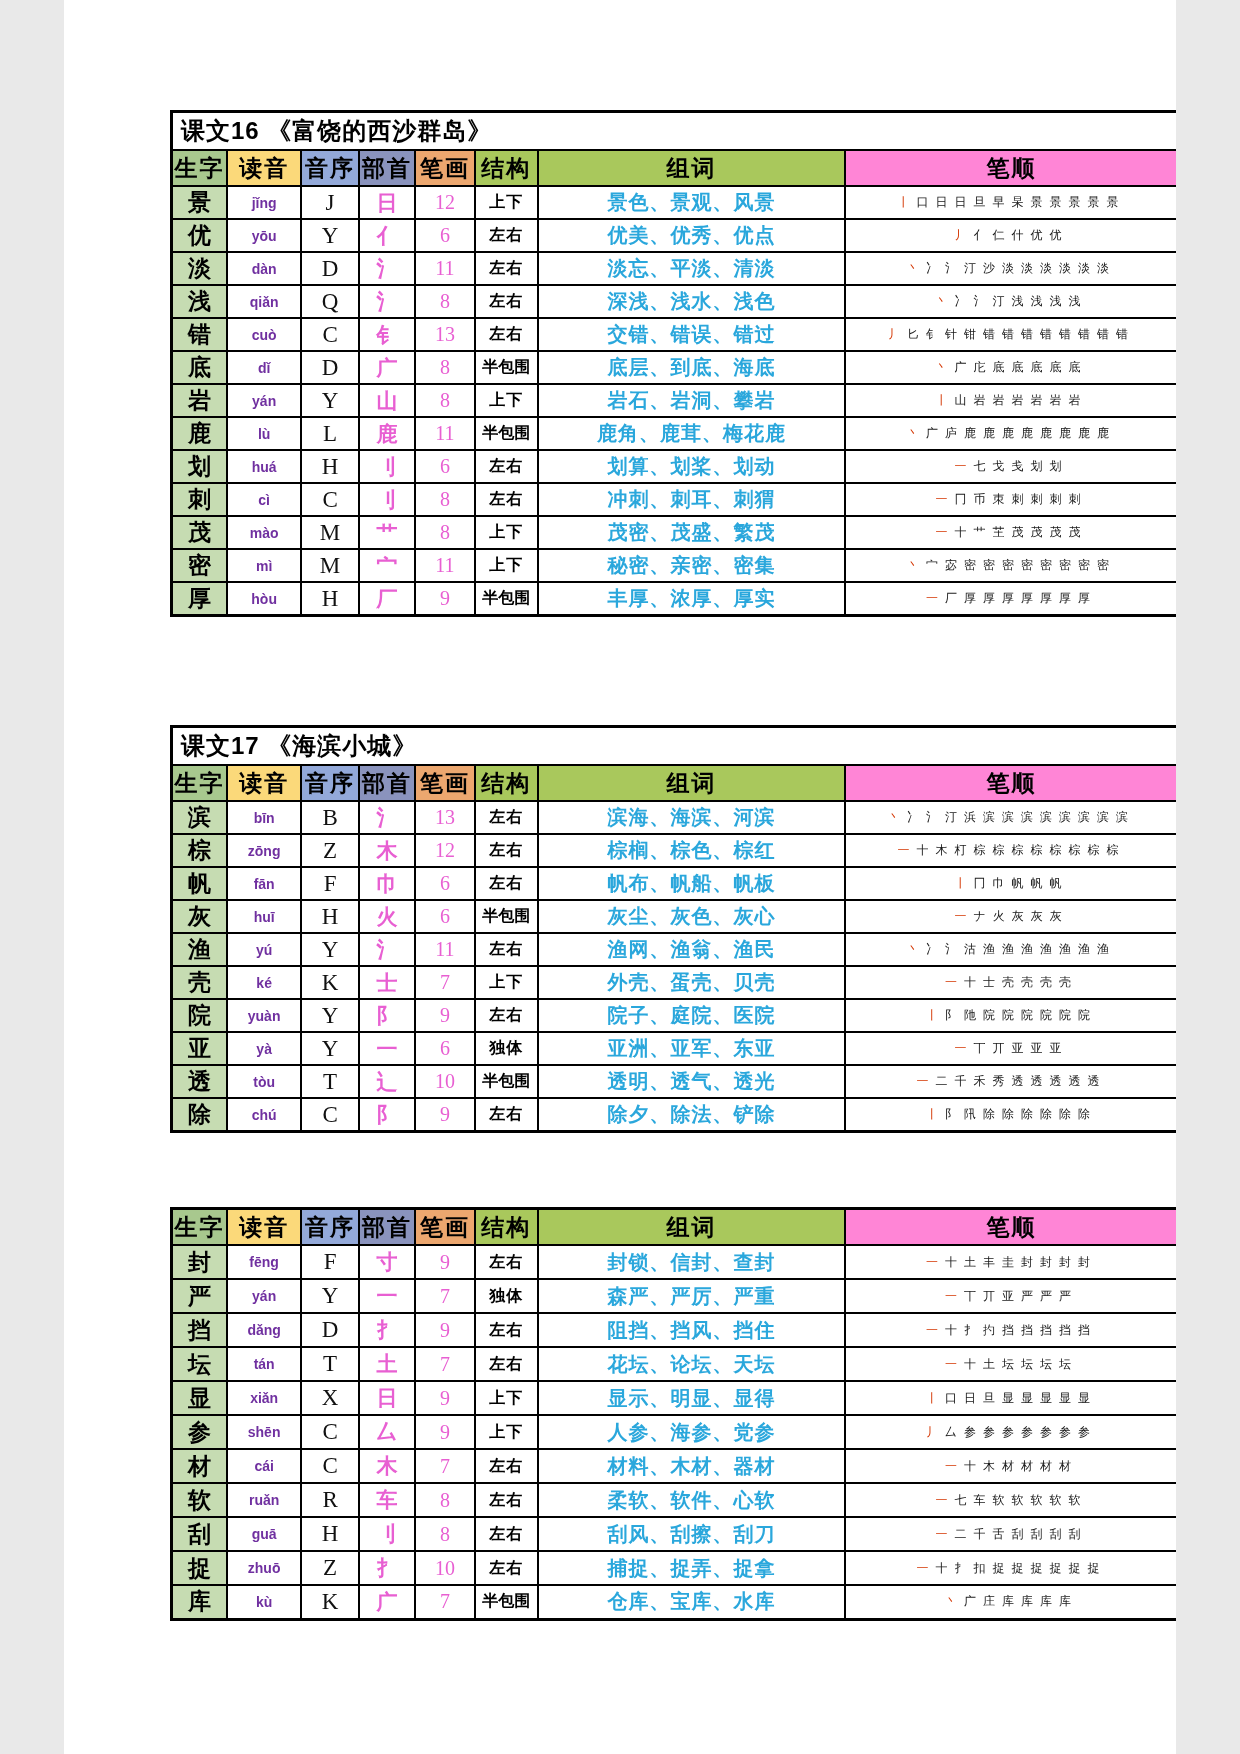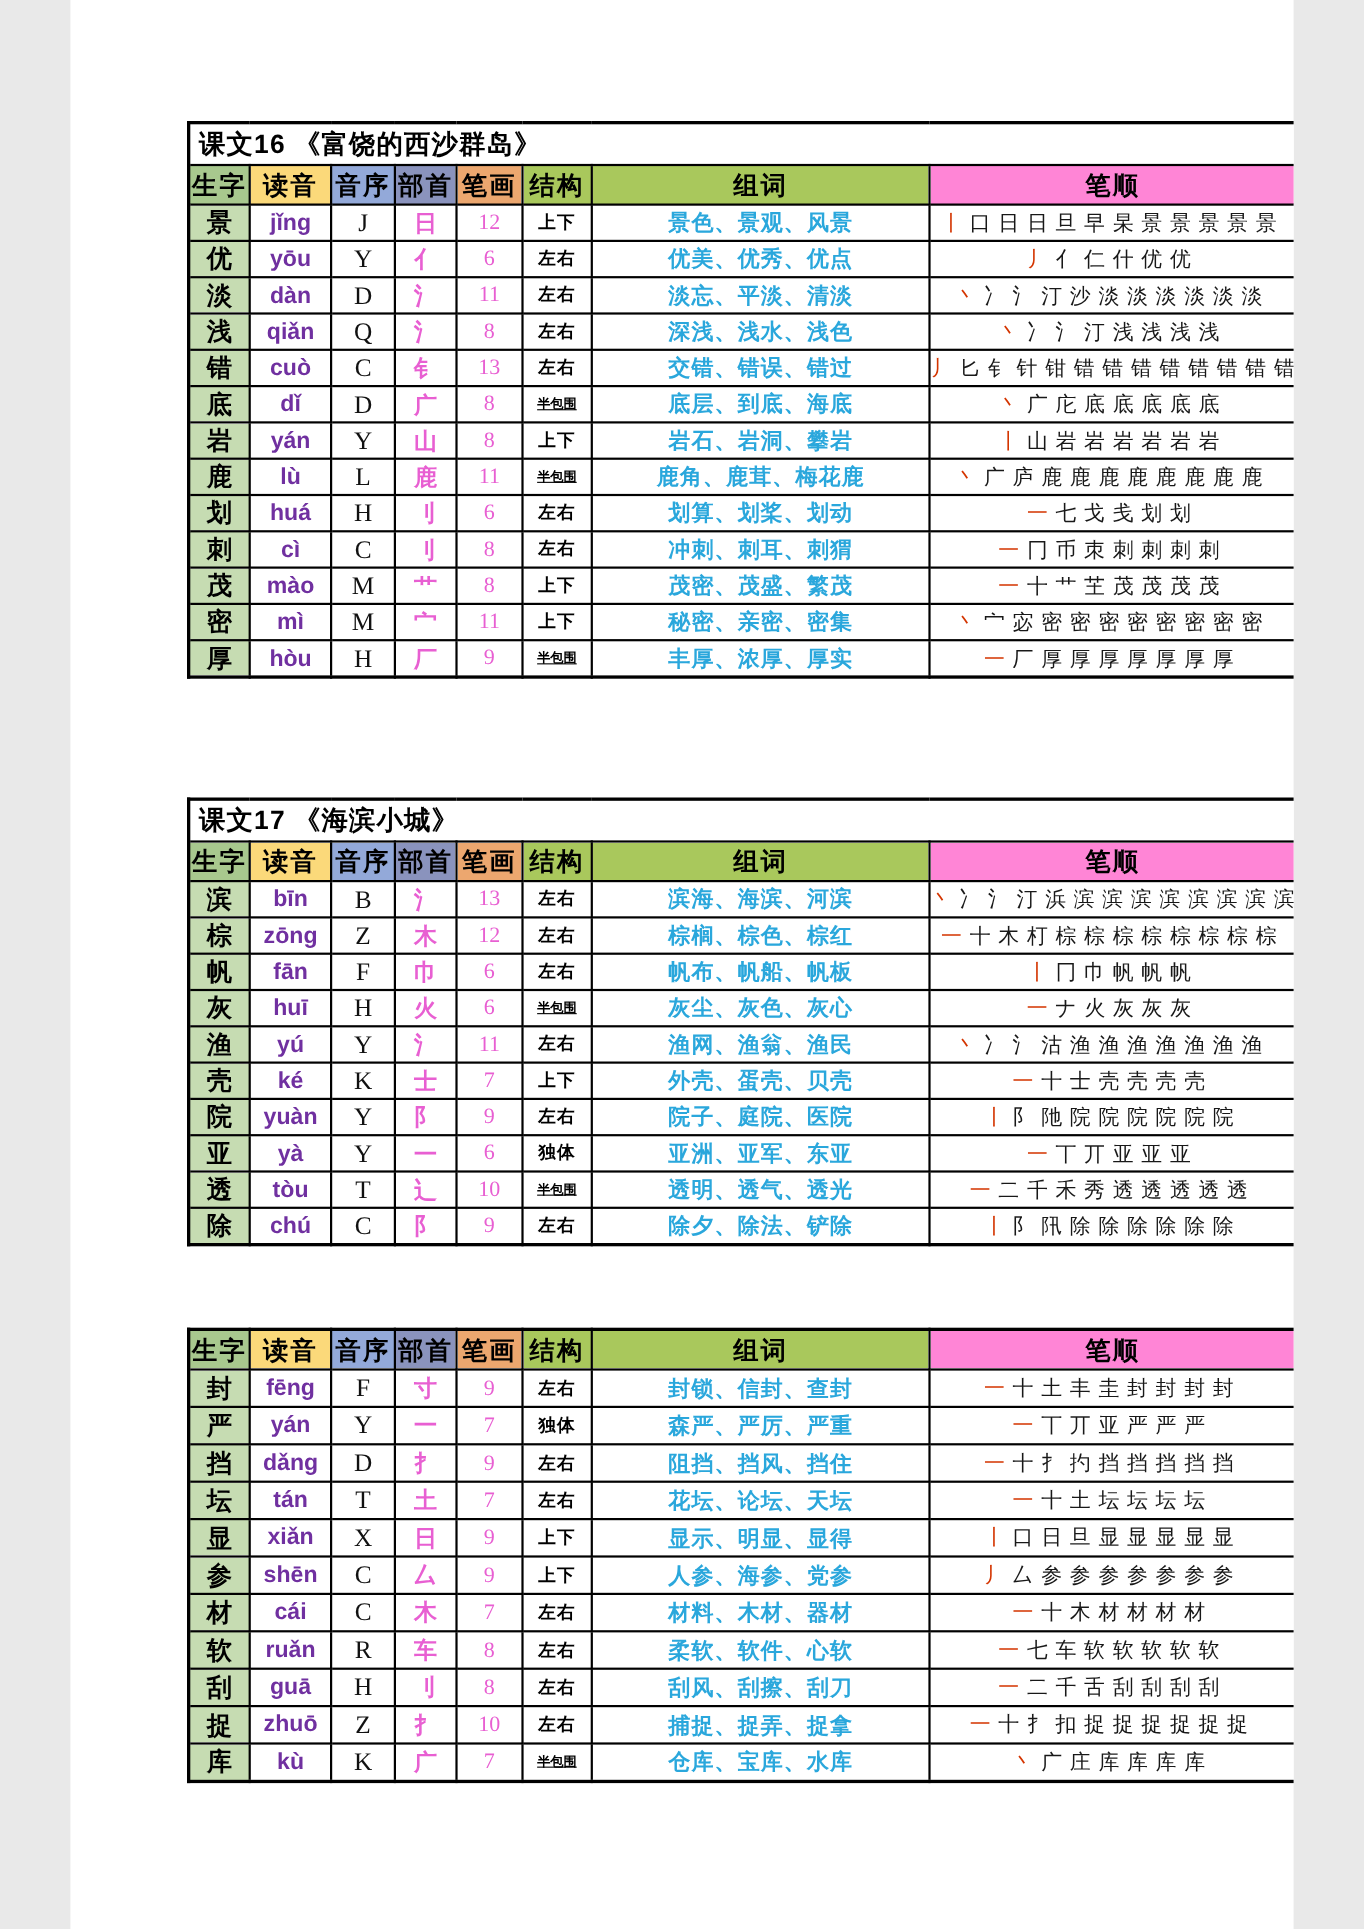--- a/index.html
+++ b/index.html
@@ -50,28 +50,28 @@
   .h4{background:var(--header_orange)}
   .h5{background:var(--header_lime)}
   .h6{background:var(--header_lime)}
   .h7{background:var(--header_pink)}
   .t0 tbody tr{height:31px}
   .t1 tbody tr{height:33px}
   .t2 tbody tr{height:34px}
   .t0{margin-bottom:108px}
   .t1{margin-bottom:74px}
   .c0{background:var(--char_cell_green);font-weight:bold;font-size:23px;color:#000;}
-  .c1{color:var(--pinyin_purple);font-size:21px;font-weight:bold;}
+  .c1{color:var(--pinyin_purple);font-size:14px;font-weight:bold;}
   .c2{font-family:"Liberation Serif",serif;font-size:23px;color:#111;}
   .c3{color:var(--radical_pink);font-weight:bold;font-size:21px;}
   .c4{color:var(--radical_pink);font-family:Liberation Serif, serif;font-size:20px;}
   .c5{font-weight:bold;font-size:16px;color:#000;letter-spacing:1px;}
-  .c5.small{font-size:12px;letter-spacing:0;text-decoration:underline;}
+  .c5.small{font-size:16px;letter-spacing:0;}
   .c6{color:var(--words_cyan);font-weight:bold;font-size:20px;text-align:left;padding-left:8px;letter-spacing:1px;}
-  .c7{text-align:left;font-size:19px;color:#181818;padding:0 5px;}
+  .c7{text-align:left;font-size:12px;color:#181818;padding:0 5px;}
   .c7 .s{display:inline-block;margin-right:7px;}
   .c7 .s:first-child{color:var(--first_stroke_red);}
   .footer{
     position:absolute;
     left:0;top:1662px;width:100%;
     text-align:center;
     font-size:23px;
     color:#000;
     letter-spacing:3px;
   }

